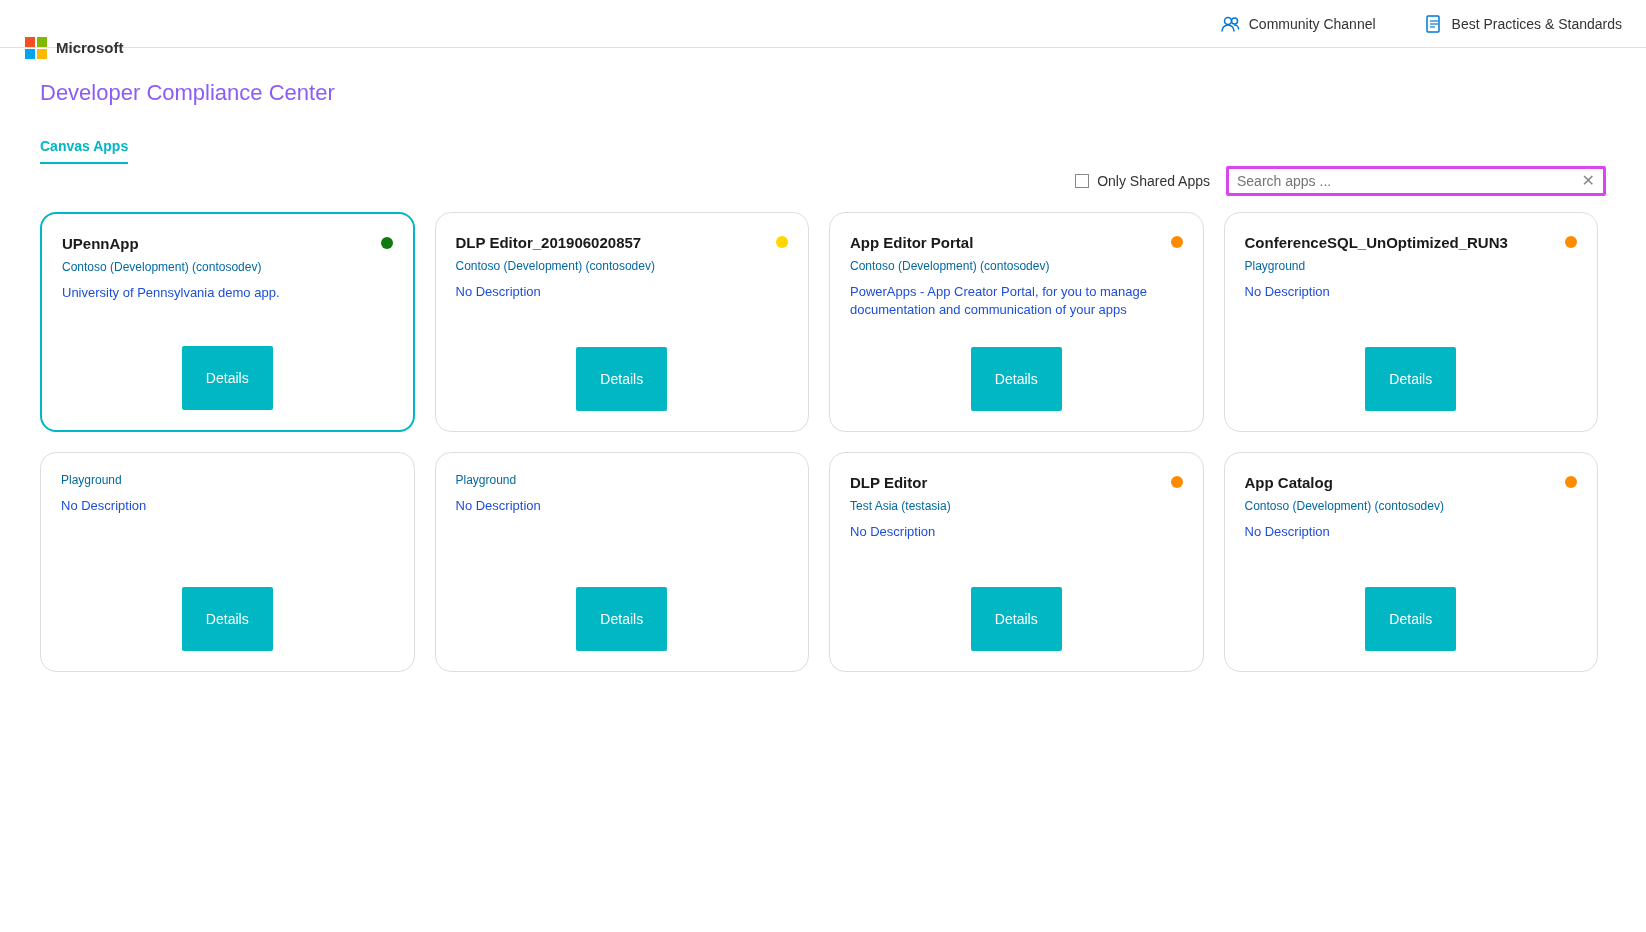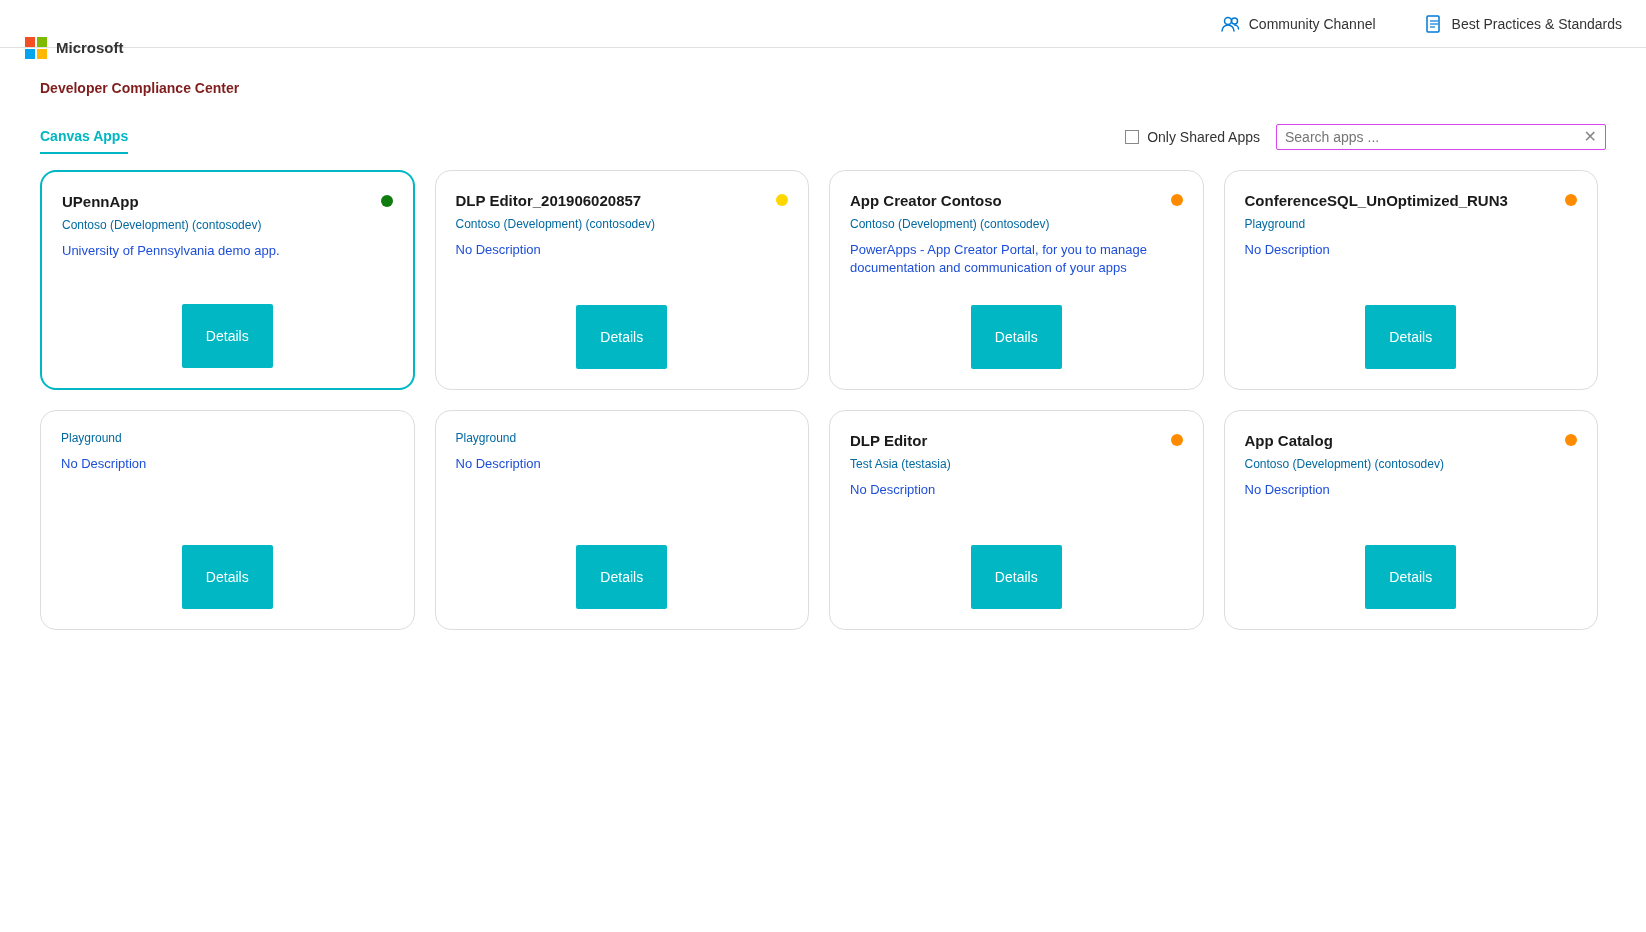--- a/index.html
+++ b/index.html
@@ -47,30 +47,30 @@
       height: 20px;
       color: #0078d4;
     }
 
     
     .main {
       padding: 32px 40px 0 40px;
       max-width: 1646px;
     }
     .page-title {
-      font-size: 14px;
-      font-weight: 700;
-      color: #7f1d1d;
+      font-size: 22px;
+      font-weight: 400;
+      color: #8b5cf6;
       margin-bottom: 24px;
     }
 
     
     .toolbar {
       display: flex;
-      align-items: center;
+      align-items: flex-start;
       margin-bottom: 16px;
     }
     .tab-bar {
       flex: 1;
     }
     .tab {
       display: inline-block;
       padding: 8px 0;
       margin-right: 24px;
       font-size: 14px;
@@ -80,44 +80,45 @@
     }
     .tab.active {
       border-bottom: 2px solid #00b7c3;
       font-weight: 600;
       color: #00b7c3;
     }
     .toolbar-right {
       display: flex;
       align-items: center;
       gap: 16px;
+      margin-top: 36px;
     }
     .only-shared-apps {
       display: flex;
       align-items: center;
       gap: 8px;
       font-size: 14px;
       cursor: pointer;
       color: #333;
     }
     .checkbox {
       width: 14px;
       height: 14px;
       border: 1px solid #888;
       background: #fff;
       display: inline-block;
       cursor: pointer;
     }
     .search-box {
       display: flex;
       align-items: center;
-      border: 1px solid #d946ef;
+      border: 3px solid #d946ef;
       border-radius: 2px;
       padding: 4px 8px;
-      width: 330px;
+      width: 380px;
       background: #fff;
     }
     .search-box input {
       border: none;
       outline: none;
       font-size: 14px;
       flex: 1;
       color: #888;
       background: transparent;
     }
@@ -278,21 +279,21 @@
       <span class="status-dot dot-yellow"></span>
     </div>
     <div class="app-env">Contoso (Development) (contosodev)</div>
     <div class="app-desc">No Description</div>
     <div class="card-footer">
       <button class="details-btn">Details</button>
     </div>
   </div>
       <div class="app-card ">
     <div class="app-card-header">
-      <span class="app-name">App Creator Contoso</span>
+      <span class="app-name">App Editor Portal</span>
       <span class="status-dot dot-orange"></span>
     </div>
     <div class="app-env">Contoso (Development) (contosodev)</div>
     <div class="app-desc">PowerApps - App Creator Portal, for you to manage documentation and communication of your apps</div>
     <div class="card-footer">
       <button class="details-btn">Details</button>
     </div>
   </div>
       <div class="app-card ">
     <div class="app-card-header">

